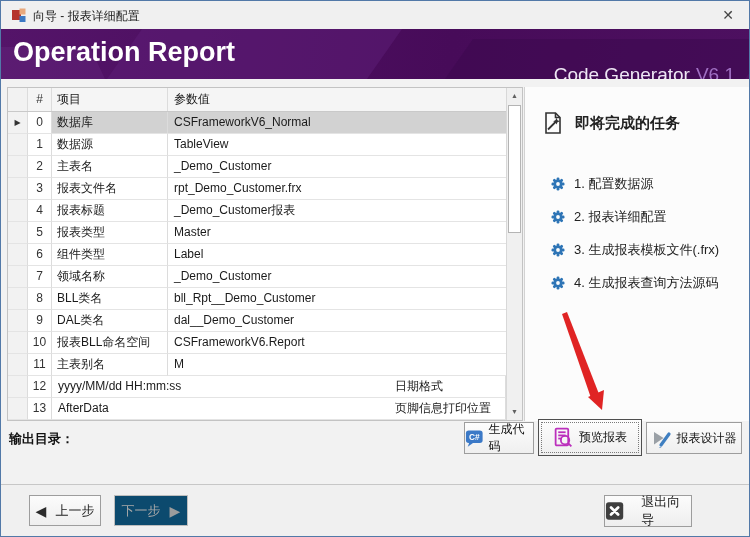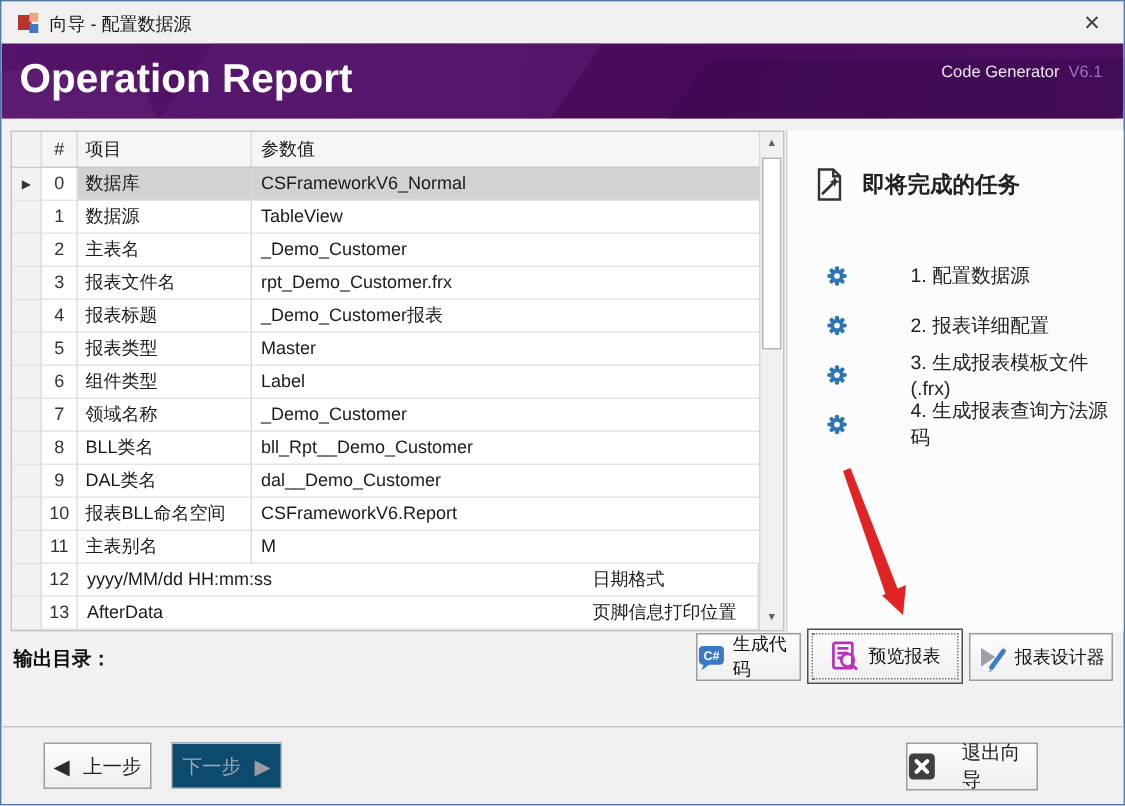--- a/index.html
+++ b/index.html
@@ -18,21 +18,21 @@
   
   .banner { position:absolute; left:0; top:28px; width:100%; height:50px;
     background:linear-gradient(100deg,#541469 0%,#470b59 60%,#4d1060 100%); overflow:hidden; }
   .banner .shape1 { position:absolute; left:120px; top:-30px; width:260px; height:120px;
     background:#5e1d78; opacity:.5; transform:skewX(-35deg); }
   .banner .shape2 { position:absolute; left:430px; top:10px; width:300px; height:120px;
     background:#3d0a4e; opacity:.55; transform:skewX(-35deg); }
   .banner .shape3 { position:absolute; left:-40px; top:18px; width:150px; height:90px;
     background:#6b2a85; opacity:.35; transform:skewX(25deg); }
   .banner-title { position:absolute; left:12px; top:8px; font-size:27px; font-weight:bold; color:#ffffff; }
-  .brand { position:absolute; right:14px; top:13px; font-size:11px; color:#eee6f4; }
+  .brand { position:absolute; right:14px; top:35px; font-size:19px; color:#eee6f4; }
   .brand .ver { color:#9f6fc2; margin-left:6px; }
   
   .table-wrap { position:absolute; left:6px; top:86px; width:516px; height:334px;
     background:#fff; border:1px solid #c3c3c3; }
   .grid { position:absolute; left:0; top:0; right:16px; bottom:0; overflow:hidden; }
   .thead, .trow { display:flex; }
   .thead { height:24px; background:#f5f5f5; border-bottom:1px solid #c9c9c9; color:#666; }
   .thead .c { font-size:12px; line-height:23px; }
   .trow { height:22px; background:#fff; }
   .trow.selected .item, .trow.selected .val { background:#d2d2d2; }
@@ -51,21 +51,21 @@
   .vscroll .arr.up { top:0; }
   .vscroll .arr.down { bottom:0; }
   .vscroll .thumb { position:absolute; left:1px; top:17px; width:13px; height:128px;
     background:#ffffff; border:1px solid #b4b4b4; }
   
   .right-panel { position:absolute; left:523px; top:86px; width:226px; height:334px;
     background:#fcfcfc; border-left:1px solid #d2d2d2; }
   .panel-heading { position:absolute; left:16px; top:24px; display:flex; align-items:center; }
   .panel-heading .txt { margin-left:10px; font-size:15px; font-weight:bold; color:#222; }
   .task-list { position:absolute; left:26px; top:80px; }
-  .task { display:flex; align-items:center; height:33px;gap:33px; }
+  .task { display:flex; align-items:center; height:33px; }
   .task svg { flex:0 0 14px; }
   .task span { margin-left:9px; font-size:13px; color:#222; }
   .arrow-svg { position:absolute; left:22px; top:215px; width:90px; height:120px; pointer-events:none; }
   
   .out-label { position:absolute; left:8px; top:429px; font-size:13px; font-weight:bold; color:#111; }
   .out-box { position:absolute; left:88px; top:424px; width:364px; height:25px;
     border:1px solid #8f8f8f; background:#fff; }
   .out-box input { position:absolute; left:0; top:0; width:100%; height:100%;
     border:none; outline:none; padding:0 18px 0 5px; font-size:12px; color:#111;
     font-family:"Liberation Sans", sans-serif; background:transparent; }
@@ -96,21 +96,21 @@
 <body>
 
 <div class="window">
 
   <div class="titlebar">
     <svg class="logo" viewBox="0 0 16 16">
       <rect x="1" y="3" width="9" height="10" fill="#b5342c"></rect>
       <rect x="8.5" y="1.5" width="6" height="6" fill="#e8a87c"></rect>
       <rect x="8.5" y="9" width="6" height="6" fill="#3c78c3"></rect>
     </svg>
-    <span class="win-title">向导 - 配置数据源</span>
+    <span class="win-title">向导 - 报表详细配置</span>
     <div class="close-btn">✕</div>
   </div>
 
   <div class="banner">
     <div class="shape1"></div>
     <div class="shape2"></div>
     <div class="shape3"></div>
     <div class="banner-title">Operation Report</div>
     <div class="brand">
       <span>Code Generator</span><span class="ver">V6.1</span>

